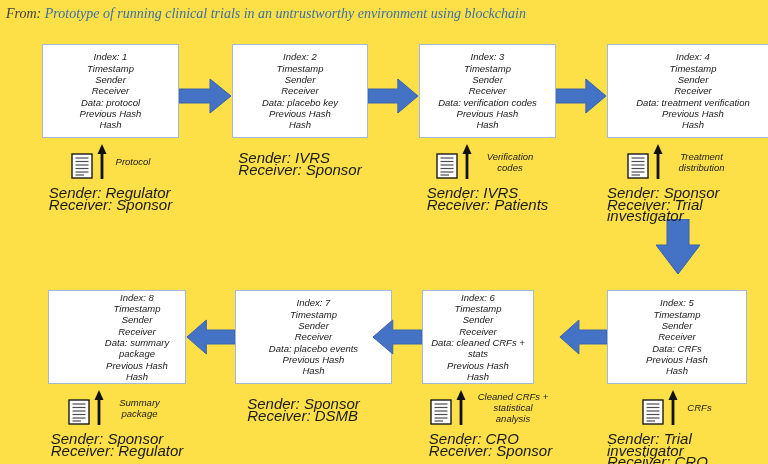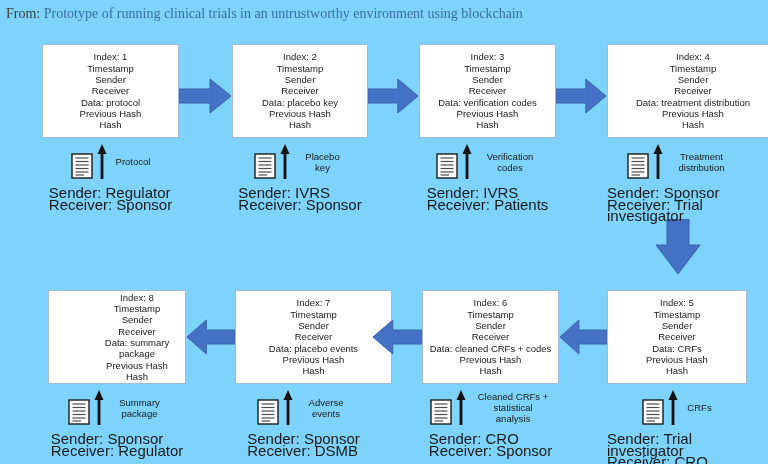--- a/index.html
+++ b/index.html
@@ -1,17 +1,17 @@
 <!DOCTYPE html>
 <html><head>
 <meta charset="utf-8">
 <style>
   * { margin:0; padding:0; box-sizing:border-box; }
   body { background:#ffffff; font-family:"Liberation Sans", sans-serif; }
-  #canvas { position:relative; width:768px; height:464px; background:#7dd3fc; overflow:hidden; }
+  #canvas { position:relative; width:768px; height:464px; background:#fde047; overflow:hidden;font-style:italic; }
 
   .page-header { position:absolute; left:6px; top:6px; font-family:"Liberation Serif", serif; font-size:14px; }
   .hdr-prefix { color:#3f3f3f; }
   .hdr-title  { color:#3a6ea5; }
 
   .block {
     position:absolute; height:94px; background:#ffffff;
     border:1.5px solid #a3b9da;
     display:flex; flex-direction:column; justify-content:center; align-items:center;
     text-align:center; font-size:9.5px; line-height:11.3px; color:#1a1a1a;
@@ -81,41 +81,41 @@
     <div>Data: verification codes</div>
     <div>Previous Hash</div>
     <div>Hash</div>
   </div>
 
   <div class="block" style="left:607px; top:44px; width:172px;">
     <div>Index: 4</div>
     <div>Timestamp</div>
     <div>Sender</div>
     <div>Receiver</div>
-    <div>Data: treatment distribution</div>
+    <div>Data: treatment verification</div>
     <div>Previous Hash</div>
     <div>Hash</div>
   </div>
 
   <div class="block" style="left:607px; top:290px; width:140px;">
     <div>Index: 5</div>
     <div>Timestamp</div>
     <div>Sender</div>
     <div>Receiver</div>
     <div>Data: CRFs</div>
     <div>Previous Hash</div>
     <div>Hash</div>
   </div>
 
-  <div class="block" style="left:422px; top:290px; width:137px;">
+  <div class="block" style="left:422px; top:290px; width:112px;">
     <div>Index: 6</div>
     <div>Timestamp</div>
     <div>Sender</div>
     <div>Receiver</div>
-    <div>Data: cleaned CRFs + codes</div>
+    <div>Data: cleaned CRFs + stats</div>
     <div>Previous Hash</div>
     <div>Hash</div>
   </div>
 
   <div class="block" style="left:235px; top:290px; width:157px;">
     <div>Index: 7</div>
     <div>Timestamp</div>
     <div>Sender</div>
     <div>Receiver</div>
     <div>Data: placebo events</div>
@@ -167,29 +167,20 @@
         </svg>
       <div class="t-label">Protocol</div>
     </div>
     <div class="t-parties">
       <div>Sender: Regulator</div>
       <div>Receiver: Sponsor</div>
     </div>
   </div>
 
   <div class="transfer" style="left:232px; top:144px; width:136px;">
-    <div class="t-row">
-      <svg class="doc-icon" width="22" height="26">
-          <use href="#doc"></use>
-        </svg>
-      <svg class="up-arrow" width="10" height="35">
-          <use href="#uparrow"></use>
-        </svg>
-      <div class="t-label" style="max-width:48px;">Placebo key</div>
-    </div>
     <div class="t-parties">
       <div>Sender: IVRS</div>
       <div>Receiver: Sponsor</div>
     </div>
   </div>
 
   <div class="transfer" style="left:419px; top:144px; width:137px;">
     <div class="t-row">
       <svg class="doc-icon" width="22" height="26">
           <use href="#doc"></use>
@@ -247,29 +238,20 @@
         </svg>
       <div class="t-label" style="max-width:76px;">Cleaned CRFs + statistical analysis</div>
     </div>
     <div class="t-parties">
       <div>Sender: CRO</div>
       <div>Receiver: Sponsor</div>
     </div>
   </div>
 
   <div class="transfer" style="left:235px; top:390px; width:137px;">
-    <div class="t-row">
-      <svg class="doc-icon" width="22" height="26">
-          <use href="#doc"></use>
-        </svg>
-      <svg class="up-arrow" width="10" height="35">
-          <use href="#uparrow"></use>
-        </svg>
-      <div class="t-label" style="max-width:48px;">Adverse events</div>
-    </div>
     <div class="t-parties">
       <div>Sender: Sponsor</div>
       <div>Receiver: DSMB</div>
     </div>
   </div>
 
   <div class="transfer" style="left:48px; top:390px; width:138px;">
     <div class="t-row">
       <svg class="doc-icon" width="22" height="26">
           <use href="#doc"></use>

